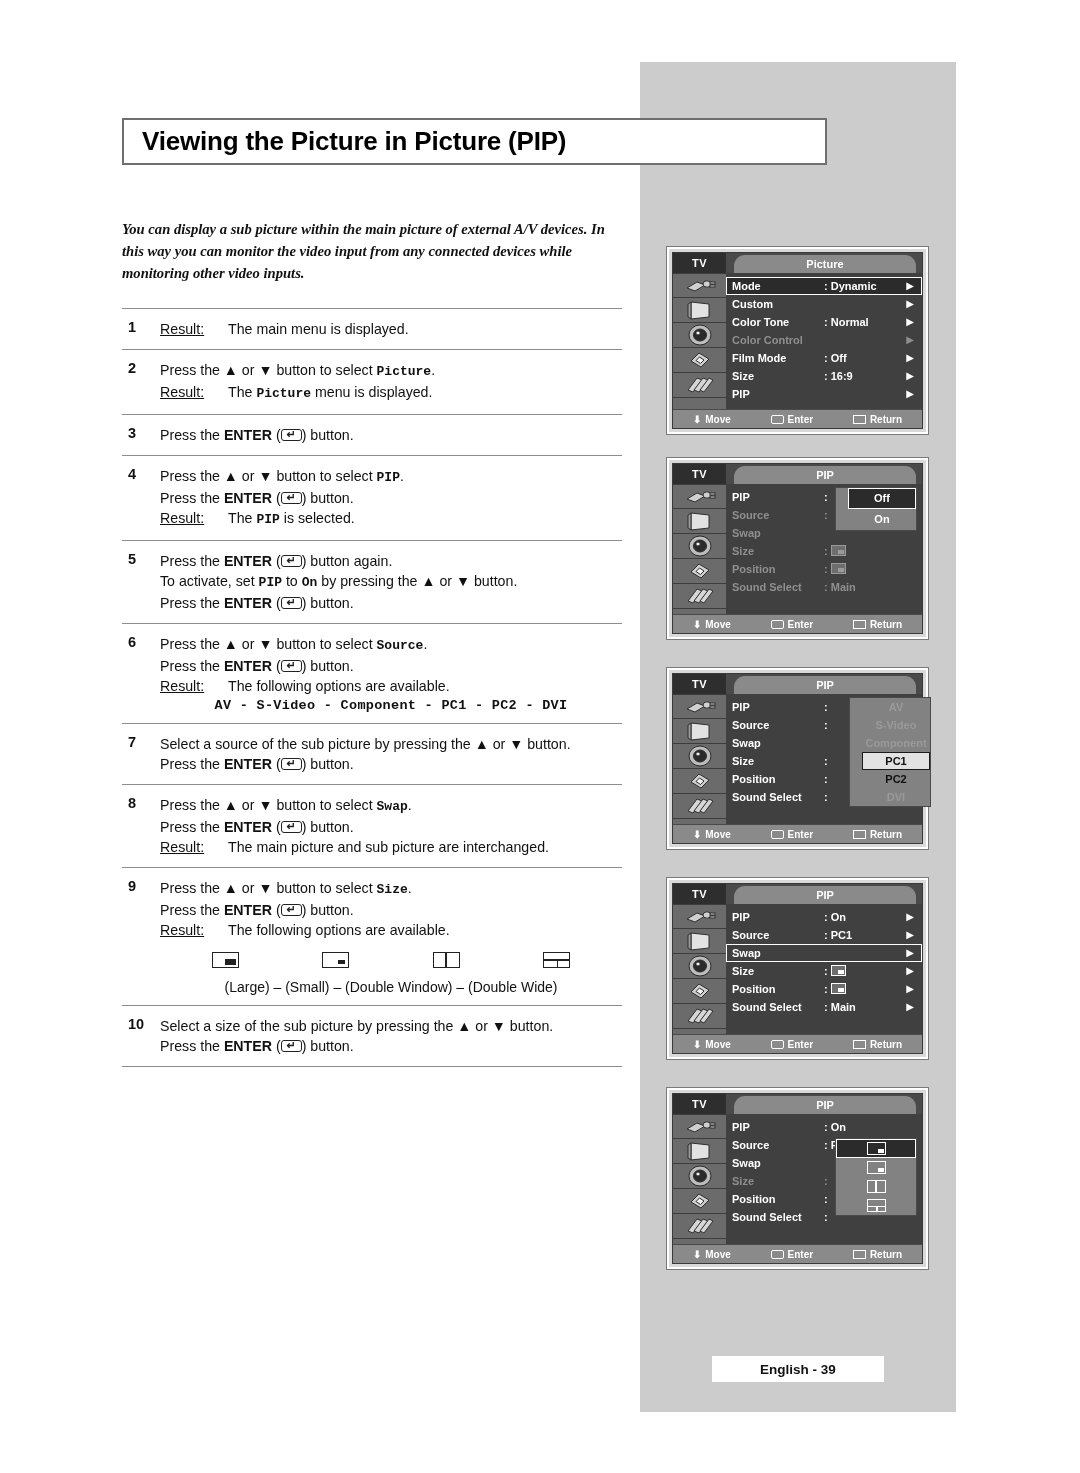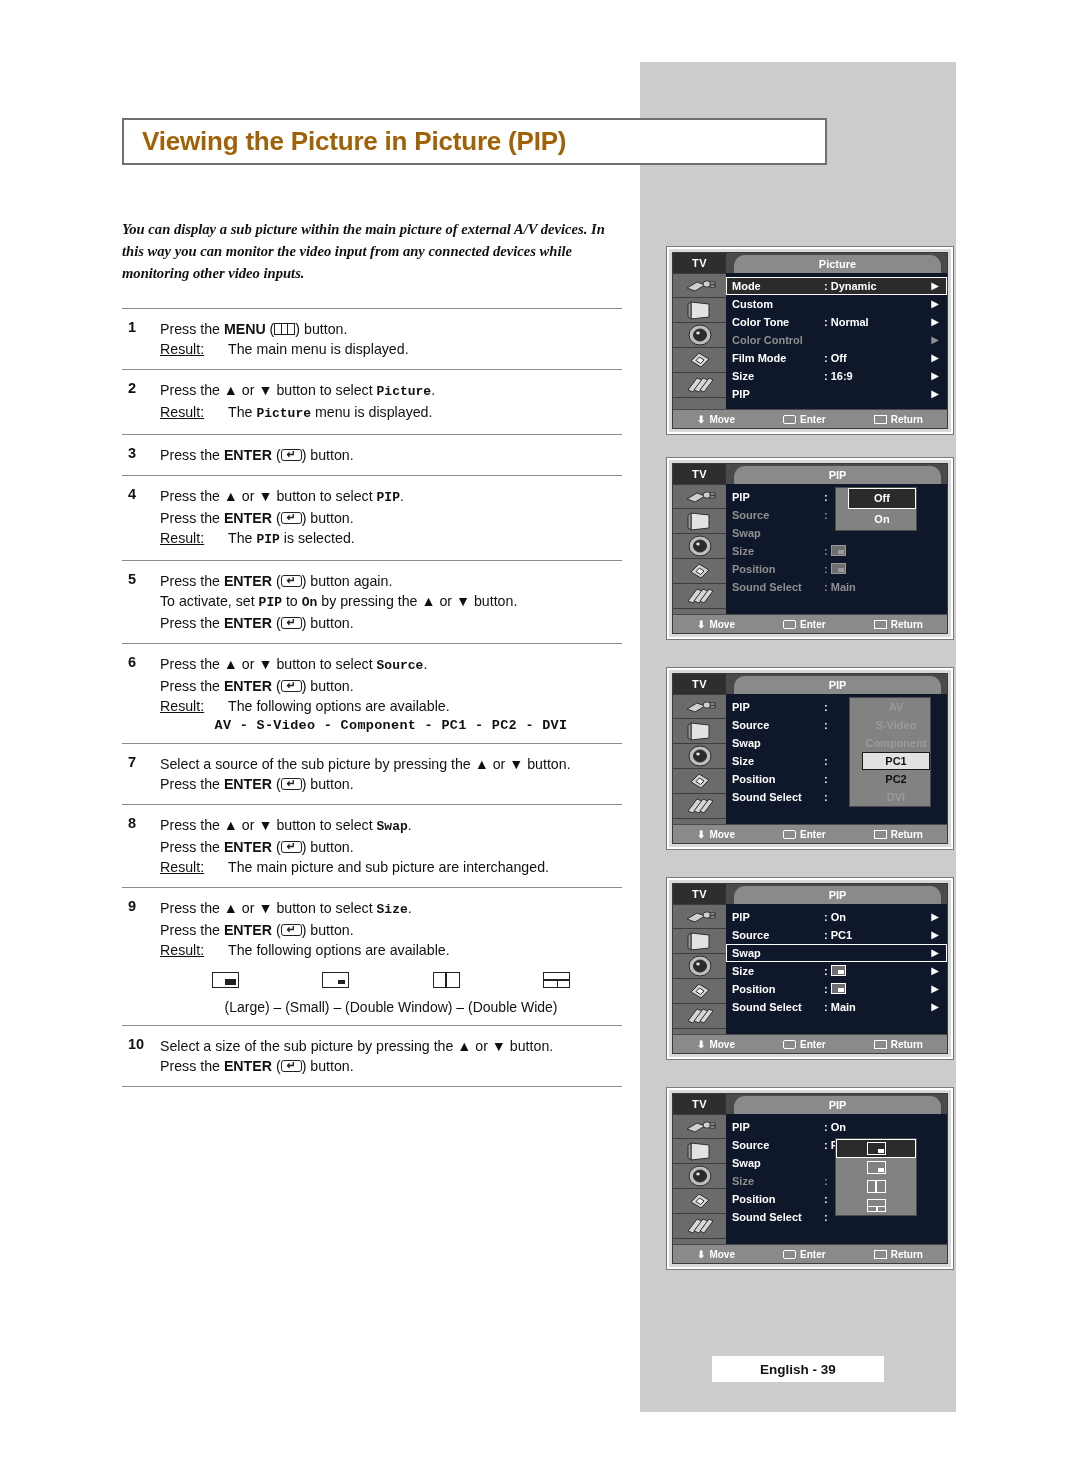--- a/index.html
+++ b/index.html
@@ -21,21 +21,21 @@
 
   
   #title-box{
     position:absolute; left:122px; top:118px;
     width:705px; height:47px;
     background:#ffffff;
     border:2px solid #6f6f6f;
     display:flex; align-items:center;
   }
   #title-box .title-text{
-    font-size:26px; font-weight:bold; color:#a16207;
+    font-size:26px; font-weight:bold; color:#000000;
     letter-spacing:-0.2px; padding-left:18px;
     white-space:nowrap;
   }
 
   
   #intro{
     position:absolute; left:122px; top:218px;
     width:500px;
     font-style:italic; font-weight:bold;
     font-size:14.6px; line-height:22px; color:#111;
@@ -122,21 +122,21 @@
   .sg.dwin:after{ content:""; position:absolute; left:50%; top:0; bottom:0; width:1.6px; background:#222; margin-left:-0.8px; }
   .sg.dwide:after{ content:""; position:absolute; left:0; right:0; top:50%; height:1.6px; background:#222; margin-top:-0.8px; }
   .sg.dwide:before{ content:""; position:absolute; left:50%; top:50%; bottom:0; width:1.6px; background:#222; }
   .size-label-row{
     margin-top:11px; text-align:center;
     font-size:14px; color:#111;
   }
 
   
   .osd{
-    position:absolute; left:667px; width:286px;
+    position:absolute; left:667px; width:261px;
     background:#d9d9d9;
     border:2px solid #ffffff;
     outline:1.5px solid #7a7a7a;
     padding:3px;
   }
   .osd-inner{
     background:#5a5a5a;
     border:1px solid #3a3a3a;
     position:relative;
   }
@@ -158,21 +158,21 @@
     text-align:center; line-height:18px;
   }
   .osd-body{ display:flex; min-height:130px; }
   .osd-side{ width:53px; flex:0 0 53px; background:#6b6b6b; }
   .osd-side .sico{
     height:25px; border-bottom:1px solid #3c3c3c;
     display:flex; align-items:center; justify-content:center;
   }
   .osd-side .sico:first-child{ border-top:1px solid #3c3c3c; }
   .osd-side .sico svg{ display:block; }
-  .osd-main{ flex:1 1 auto; position:relative; padding:4px 0 6px 0; background:#0f172a; }
+  .osd-main{ flex:1 1 auto; position:relative; padding:4px 0 6px 0; background:#404040; }
 
   .mrow{
     height:18px; display:flex; align-items:center;
     padding:0 4px 0 6px; position:relative;
   }
   .mrow .lbl{
     width:92px; flex:0 0 92px;
     font-size:11px; font-weight:bold; color:#ffffff;
     white-space:nowrap;
   }
@@ -260,21 +260,20 @@
   <div class="title-text">Viewing the Picture in Picture (PIP)</div>
 </div>
 
 <div id="intro">You can display a sub picture within the main picture of external A/V devices. In this way you can monitor the video input from any connected devices while monitoring other video inputs.</div>
 
 <div id="steps">
 
   <div class="step-row first">
     <div class="num">1</div>
     <div class="body">
-      <div class="line"><span>Press the </span><b class="b">MENU</b> (<span class="menu-ico"></span>)<span> button.</span></div>
       <div class="result-line">
         <span class="rlabel">Result:</span>
         <span>The main menu is displayed.</span>
       </div>
     </div>
   </div>
 
   <div class="step-row">
     <div class="num">2</div>
     <div class="body">

